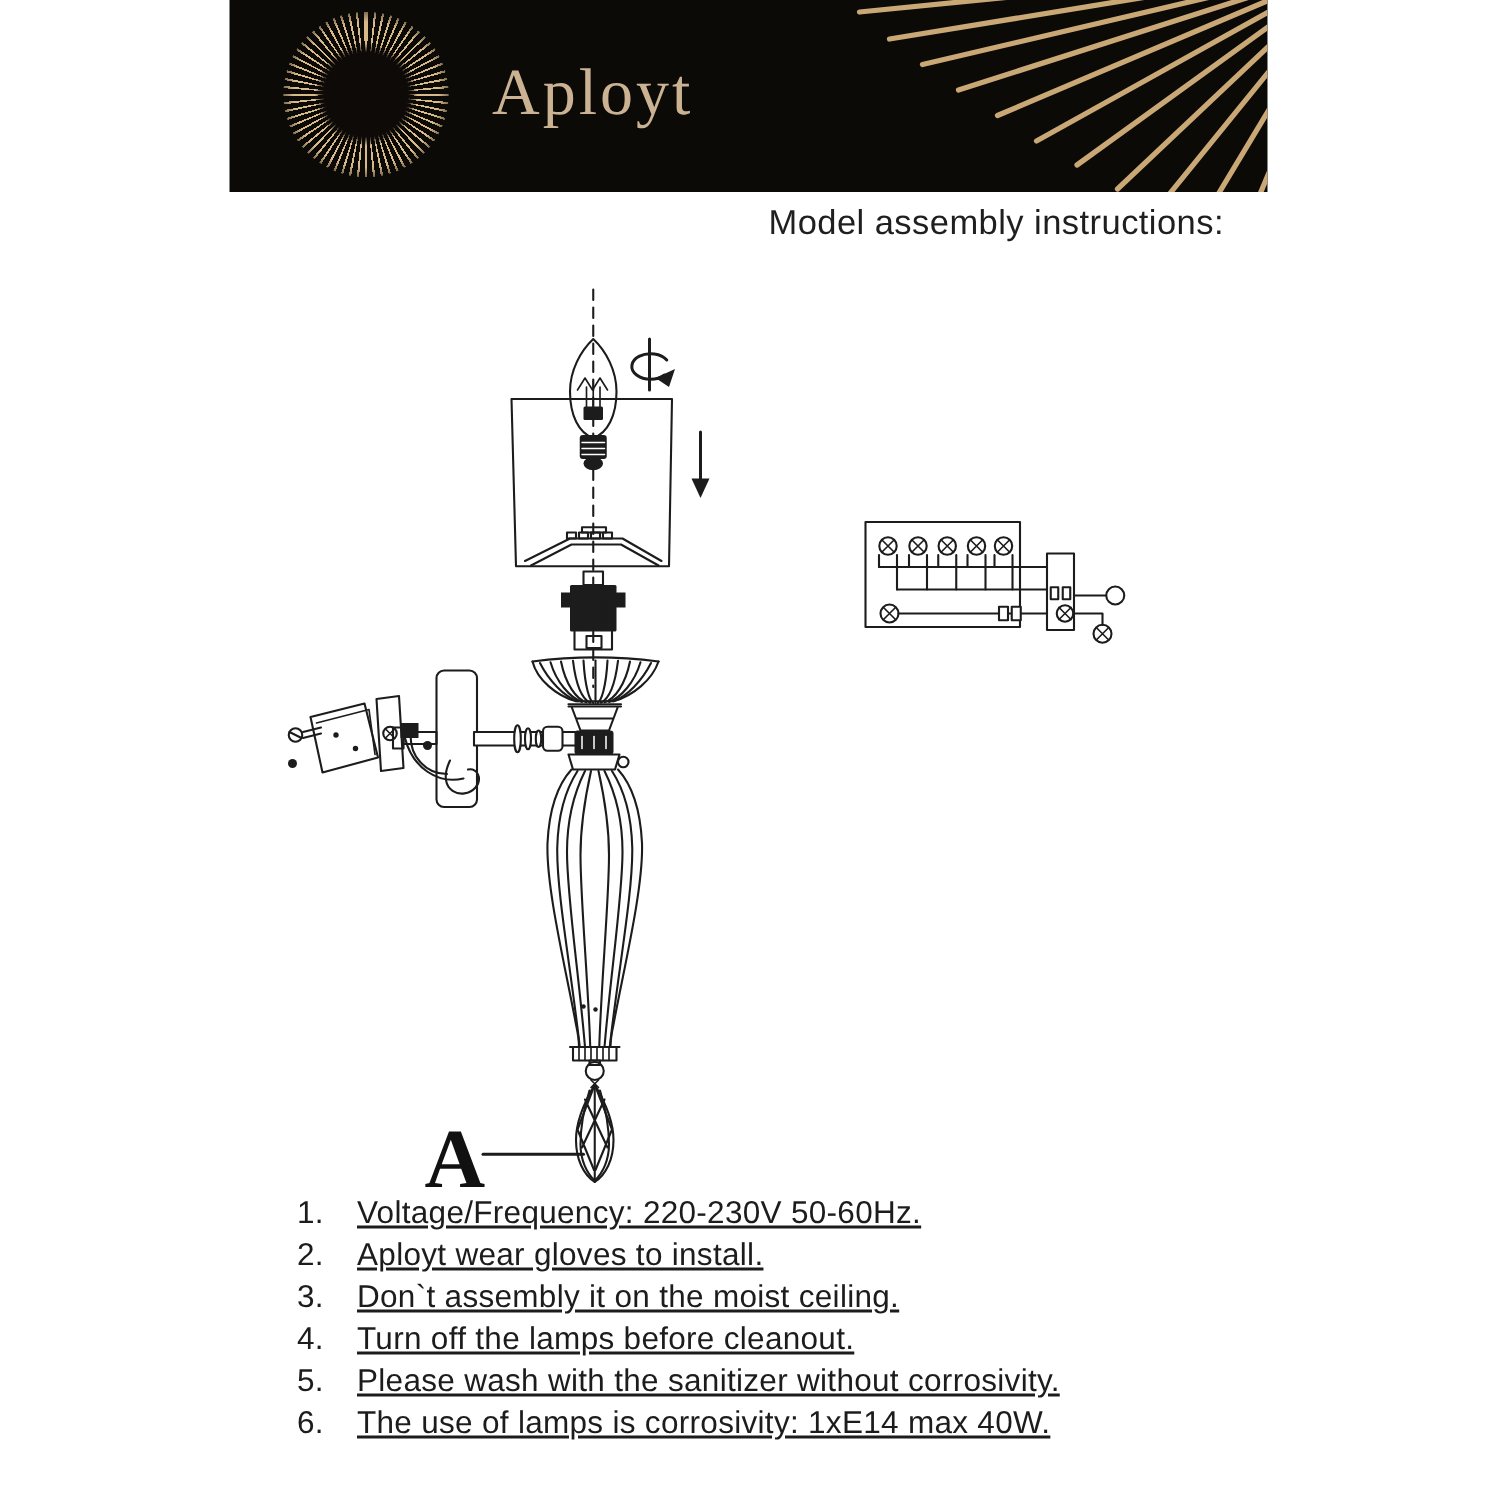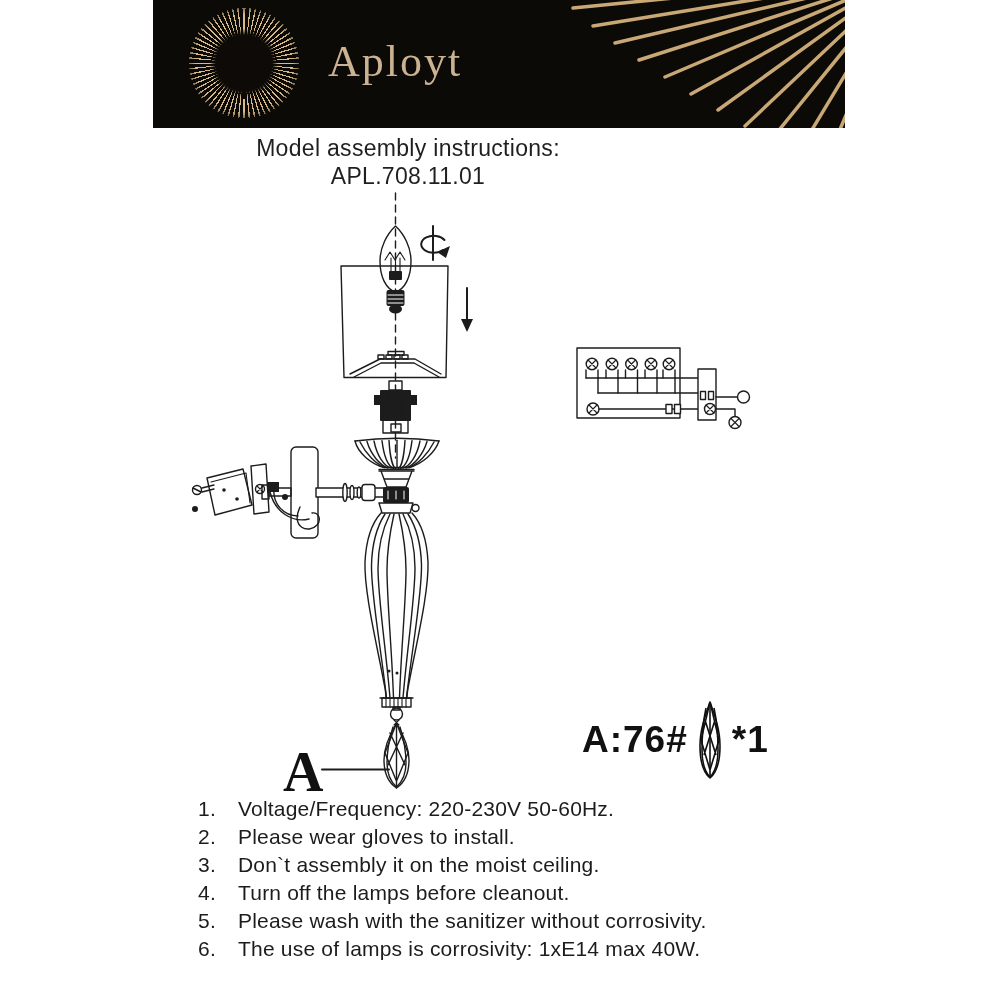--- a/index.html
+++ b/index.html
@@ -22,21 +22,21 @@
     content:""; position:absolute; inset:0; border-radius:50%;
     background: radial-gradient(circle, #0d0a08 36%, rgba(13,10,8,0) 44% 62%, #0d0a08 82%);
   }
   .brand {
     position:absolute; left:175px; top:36px; font-family:"Liberation Serif", serif;
     font-size:44px; letter-spacing:2px; color:#cbb293; font-weight:400;
   }
   .rays { position:absolute; left:0; top:0; }
 
   
-  .title-block { position:absolute; left:0; top:134px; width:816px; text-align:center; }
+  .title-block { position:absolute; left:0; top:134px; width:816px; text-align:right; }
   .title-line { font-size:23px; line-height:28px; font-weight:500; color:#1f1f1f; letter-spacing:0.3px; }
 
   
   #lamp-svg { position:absolute; left:150px; top:185px; }
   #lamp-svg path, #lamp-svg line, #lamp-svg rect, #lamp-svg circle,
   #lamp-svg ellipse, #lamp-svg polygon, #lamp-svg polyline {
     stroke:#1c1c1c; fill:none; stroke-width:1.4; stroke-linecap:round; stroke-linejoin:round;
   }
   #lamp-svg .fd { fill:#1c1c1c; stroke:none; }
   #lamp-svg .fw { fill:#ffffff; }
@@ -54,21 +54,21 @@
   .crystal-icon { display:block; }
   .crystal-icon path, .crystal-icon line { stroke:#111; fill:none; stroke-width:1.6; stroke-linejoin:round; }
 
   
   .instructions {
     position:absolute; left:196px; top:795px; width:660px;
     margin:0; padding:0; list-style:none; counter-reset:inst;
   }
   .instructions li {
     counter-increment:inst; position:relative; padding-left:42px;
-    font-size:21px; line-height:28px; color:#1c1c1c; letter-spacing:0.2px;
+    font-size:21px; line-height:28px; color:#1c1c1c; letter-spacing:0.2px;text-decoration:underline;
   }
   .instructions li::before {
     content: counter(inst) "."; position:absolute; left:2px; top:0;
   }
 </style>
 </head>
 <body>
 
 <div class="page">
 
@@ -90,21 +90,20 @@
         <line x1="752" y1="-25" x2="672" y2="165"></line>
         <line x1="752" y1="-25" x2="698" y2="176"></line>
         <line x1="752" y1="-25" x2="724" y2="186"></line>
         <line x1="752" y1="-25" x2="750" y2="194"></line>
       </g>
     </svg>
   </div>
 
   <div class="title-block">
     <div class="title-line">Model assembly instructions:</div>
-    <div class="title-line">APL.708.11.01</div>
   </div>
 
   <svg id="lamp-svg" width="660" height="620" viewBox="150 185 660 620">
 
     <line x1="395.5" y1="193" x2="395.5" y2="458" stroke-dasharray="7 5"></line>
 
     <g>
       <path d="M395.5,226 C387,234 380,247 380,261 C380,277 386,289 395.5,292 C405,289 411,277 411,261 C411,247 404,234 395.5,226 Z"></path>
       <path class="thin" d="M385,260 L390,252 L395,260 L400,252 L405,260"></path>
       <path class="thin" d="M391,258 L391,272 M400,258 L400,272 M395.5,254 L395.5,274"></path>
@@ -277,34 +276,23 @@
 
       <line x1="716" y1="397" x2="737" y2="397"></line>
       <circle cx="743.5" cy="397" r="6"></circle>
 
       <path d="M716,409 L735,409 L735,416.5"></path>
       <circle cx="735" cy="422.5" r="6"></circle>
         <path class="thin" d="M731,418.5 L739,426.5 M739,418.5 L731,426.5"></path>
     </g>
   </svg>
 
-  <div class="parts-label">
-    <span>A:76#</span>
-    <svg class="crystal-icon" width="28" height="80" viewBox="0 0 28 80">
-      <path d="M14,2 C9,16 4,30 4,46 C4,62 8,73 14,78 C20,73 24,62 24,46 C24,30 19,16 14,2 Z"></path>
-      <path d="M10,8 C7,22 6,36 6,50 C6,63 9,72 14,77" stroke-width="1"></path>
-      <path d="M18,8 C21,22 22,36 22,50 C22,63 19,72 14,77" stroke-width="1"></path>
-      <line x1="14" y1="2" x2="14" y2="78" stroke-width="1"></line>
-      <path d="M14,2 L5,40 M14,2 L23,40 M5,40 L14,70 M23,40 L14,70 M9,20 L20,55 M19,20 L8,55" stroke-width="1"></path>
-    </svg>
-    <span>*1</span>
-  </div>
 
   <ol class="instructions">
     <li>Voltage/Frequency: 220-230V 50-60Hz.</li>
-    <li>Please wear gloves to install.</li>
+    <li>Aployt wear gloves to install.</li>
     <li>Don`t assembly it on the moist ceiling.</li>
     <li>Turn off the lamps before cleanout.</li>
     <li>Please wash with the sanitizer without corrosivity.</li>
     <li>The use of lamps is corrosivity: 1xE14 max 40W.</li>
   </ol>
 
 </div>
 
 </body></html>

